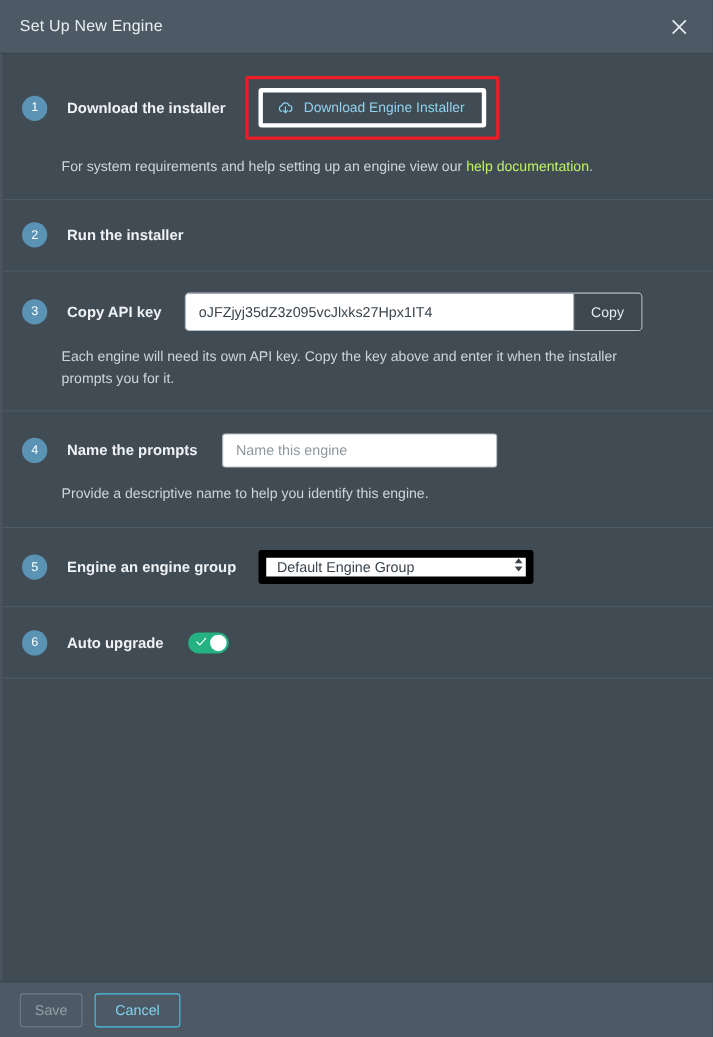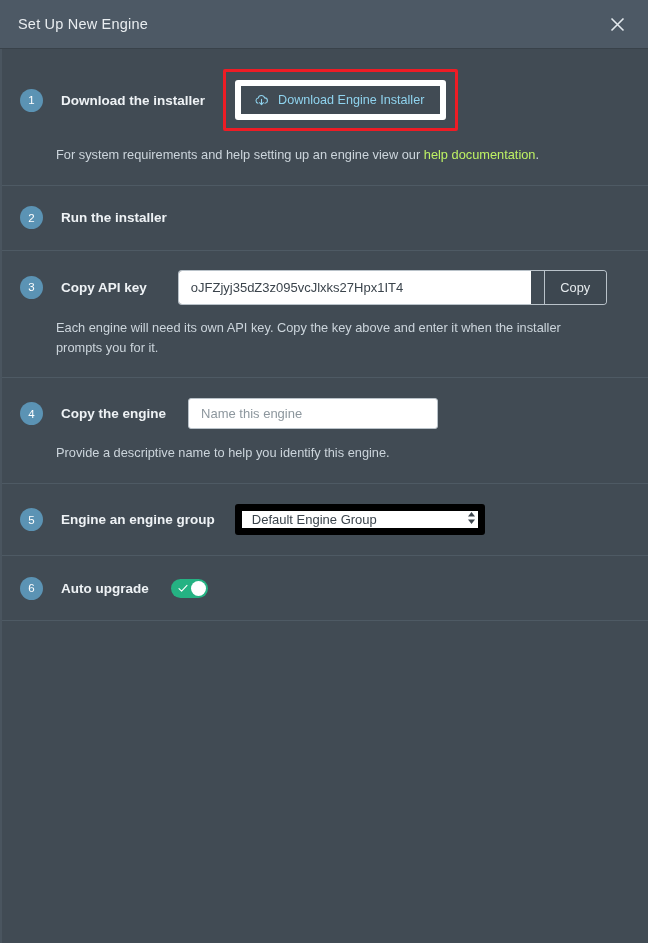--- a/index.html
+++ b/index.html
@@ -102,41 +102,40 @@
     margin-left: 18px;
     padding: 8px 9px;
     border: 3px solid #ee1c25;
     border-radius: 2px;
     display: inline-flex;
   }
   .dl-btn {
     display: inline-flex;
     align-items: center;
     gap: 9px;
-    border: 6px solid #ffffff;
+    border: 4px solid #ffffff;
     border-radius: 3px;
     background: transparent;
     color: #8fd3ee;
     font-size: 12.6px;
     font-family: "Liberation Sans", sans-serif;
     padding: 7px 16px 7px 13px;
     cursor: pointer;
     white-space: nowrap;
   }
   .dl-btn svg { display: block; }
 
   
   .key-group {
     display: flex;
-    margin-left: 32px;
+    margin-left: 22px;
     height: 33px;
     border-radius: 3px;
     overflow: hidden;
     box-shadow: 0 0 0 1px #b9c2c9;
-    gap: 13px;
   }
   .key-input {
     width: 352px;
     background: #ffffff;
     color: #3b444c;
     font-size: 13px;
     font-family: "Liberation Sans", sans-serif;
     border: none;
     outline: none;
     padding: 0 12px;
@@ -311,21 +310,21 @@
           <input class="key-input" type="text" readonly="" value="oJFZjyj35dZ3z095vcJlxks27Hpx1IT4" style="">
           <button class="copy-btn">Copy</button>
         </div>
       </div>
       <div class="step-desc">Each engine will need its own API key. Copy the key above and enter it when the installer prompts you for it.</div>
     </div>
 
     <div class="step">
       <div class="step-top">
         <div class="badge">4</div>
-        <span class="step-label">Copy the engine</span>
+        <span class="step-label">Name the prompts</span>
         <input class="name-input" type="text" placeholder="Name this engine" style="">
       </div>
       <div class="step-desc">Provide a descriptive name to help you identify this engine.</div>
     </div>
 
     <div class="step">
       <div class="step-top">
         <div class="badge">5</div>
         <span class="step-label">Engine an engine group</span>
         <div class="select-wrap">
@@ -352,14 +351,18 @@
               <path d="M1 4.6 L3.6 7.2 L9 1.4" fill="none" stroke="#ffffff" stroke-width="1.1" stroke-linecap="round" stroke-linejoin="round"></path>
             </svg>
           </span>
           <span class="knob"></span>
         </div>
       </div>
     </div>
 
   </div>
 
+  <div class="footer">
+    <button class="btn-save" disabled="">Save</button>
+    <button class="btn-cancel">Cancel</button>
+  </div>
 
 </div>
 
 </body></html>

